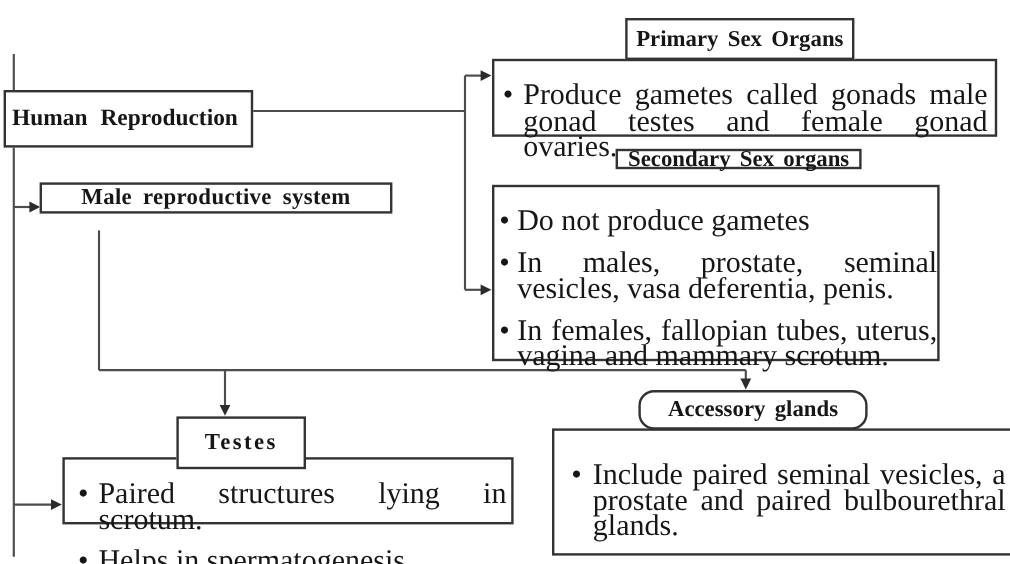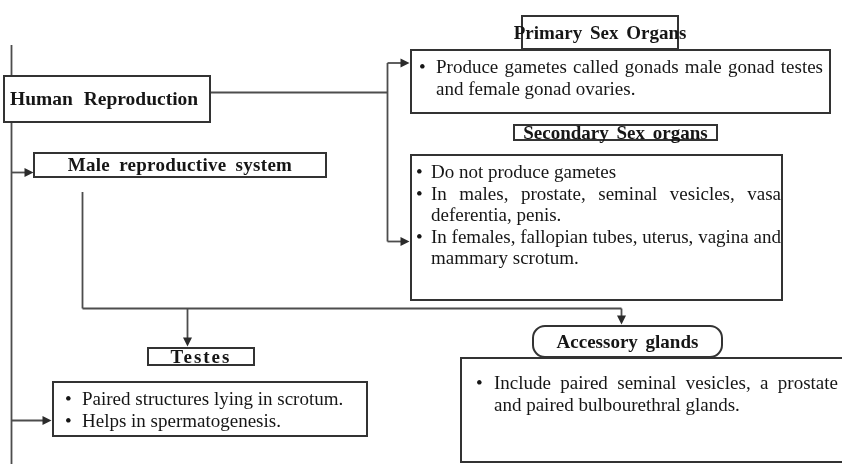--- a/index.html
+++ b/index.html
@@ -47,23 +47,24 @@
     font-weight: bold;
     font-size: 19.5px;
   }
   .content-box ul {
     margin: 0;
     padding: 0;
     list-style: none;
   }
   .content-box li {
     position: relative;
-    font-size: 19px;
+    font-size: 25px;
     line-height: 21.6px;
     text-align: justify;
+    margin-top: 13px;
   }
   .content-box li:before {
     content: "\2022";
     position: absolute;
     left: 0;
     top: 0;
   }
   
   .hr-box {
     left: 3px; top: 75px; width: 208px; height: 48px;
@@ -72,39 +73,39 @@
     word-spacing: 6px;
     z-index: 3;
   }
   .male-box {
     left: 33px; top: 152px; width: 294px; height: 26px;
     justify-content: center;
     font-size: 19px;
     word-spacing: 4px;
     letter-spacing: 0.3px;
   }
-  .primary-title { left: 521px; top: 15px; width: 158px; height: 35px; }
+  .primary-title { left: 521px; top: 15px; width: 191px; height: 35px; }
   .primary-content {
     left: 410px; top: 49px; width: 421px; height: 65px;
     padding: 5px 6px 0 7px;
   }
   .primary-content li { padding-left: 17px; }
   .secondary-title { left: 513px; top: 124px; width: 205px; height: 17px; }
   .secondary-content {
     left: 410px; top: 154px; width: 373px; height: 147px;
     padding: 5px 0 0 4px;
   }
   .secondary-content li { padding-left: 15px; }
   .testes-title {
-    left: 147px; top: 347px; width: 108px; height: 19px;
+    left: 147px; top: 347px; width: 108px; height: 44px;
     letter-spacing: 2px;
     word-spacing: 0;
   }
   .testes-content {
-    left: 52px; top: 381px; width: 316px; height: 56px;
+    left: 52px; top: 381px; width: 376px; height: 56px;
     padding: 5px 4px 0 11px;
   }
   .testes-content li { padding-left: 17px; }
   .accessory-title { left: 532px; top: 325px; width: 191px; height: 33px; border-radius: 13px; }
   .accessory-content {
     left: 460px; top: 357px; width: 384px; height: 106px;
     padding: 13px 4px 0 14px;
   }
   .accessory-content li { padding-left: 18px; }
 </style>

